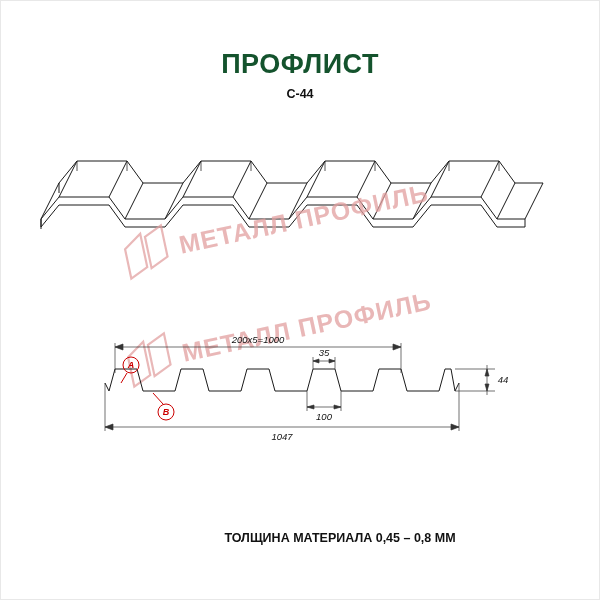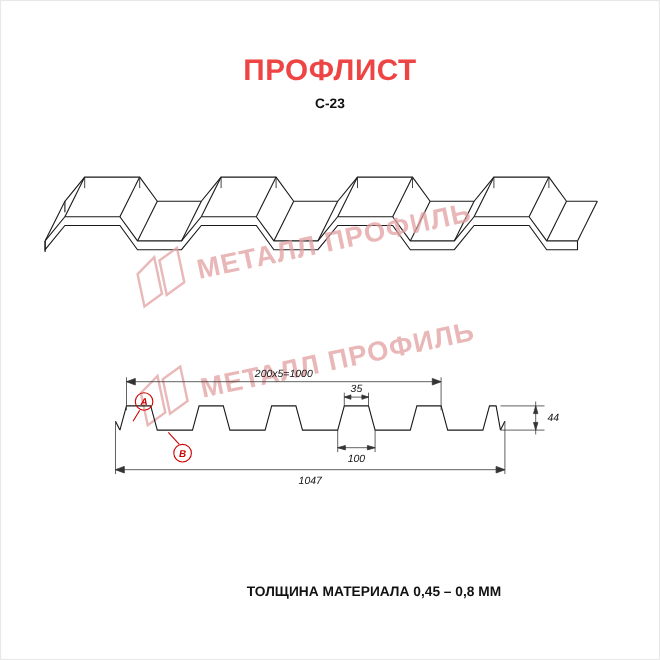--- a/index.html
+++ b/index.html
@@ -23,21 +23,21 @@
   }
   .title {
     position: absolute;
     top: 48px;
     left: 0;
     width: 100%;
     text-align: center;
     font-size: 27px;
     font-weight: bold;
     letter-spacing: 0.5px;
-    color: #ef4444;
+    color: #14532d;
   }
   .subtitle {
     position: absolute;
     top: 86px;
     left: 0;
     width: 100%;
     text-align: center;
     font-size: 12.5px;
     font-weight: bold;
     color: #111111;
@@ -93,21 +93,21 @@
   .marktxt { font-family: "Liberation Sans", sans-serif; font-size: 9px; fill: #cc0000; font-weight: bold; }
   .wmtxt { font-family: "Liberation Sans", sans-serif; font-size: 25px; font-weight: bold; fill: #e2a0a0; opacity: 0.75; letter-spacing: 1px; }
   .wmshape { fill: none; stroke: #e2a0a0; stroke-width: 2.2; opacity: 0.75; }
 </style>
 </head>
 <body>
 
 <div class="page">
 
   <div class="title">ПРОФЛИСТ</div>
-  <div class="subtitle">С-23</div>
+  <div class="subtitle">С-44</div>
 
   <div class="iso-wrap">
     <svg width="540" height="130" viewBox="0 0 540 130">
       <g class="ln">
 
         <path d="M28,42 L46,20 L96,20 L112,42 L152,42 L170,20 L220,20 L236,42 L276,42 L294,20 L344,20 L360,42 L400,42 L418,20 L468,20 L484,42 L512,42"></path>
 
         <path d="M28,42 L10,78"></path>
         <path d="M46,20 L28,56"></path>
         <path d="M96,20 L78,56"></path>

